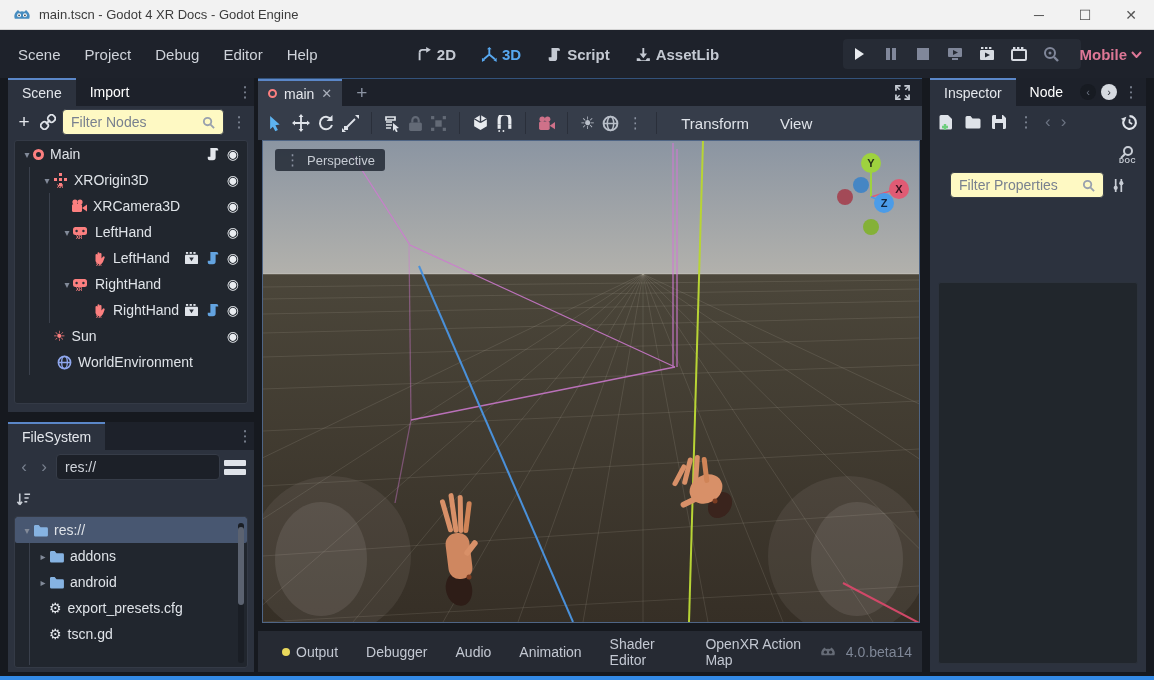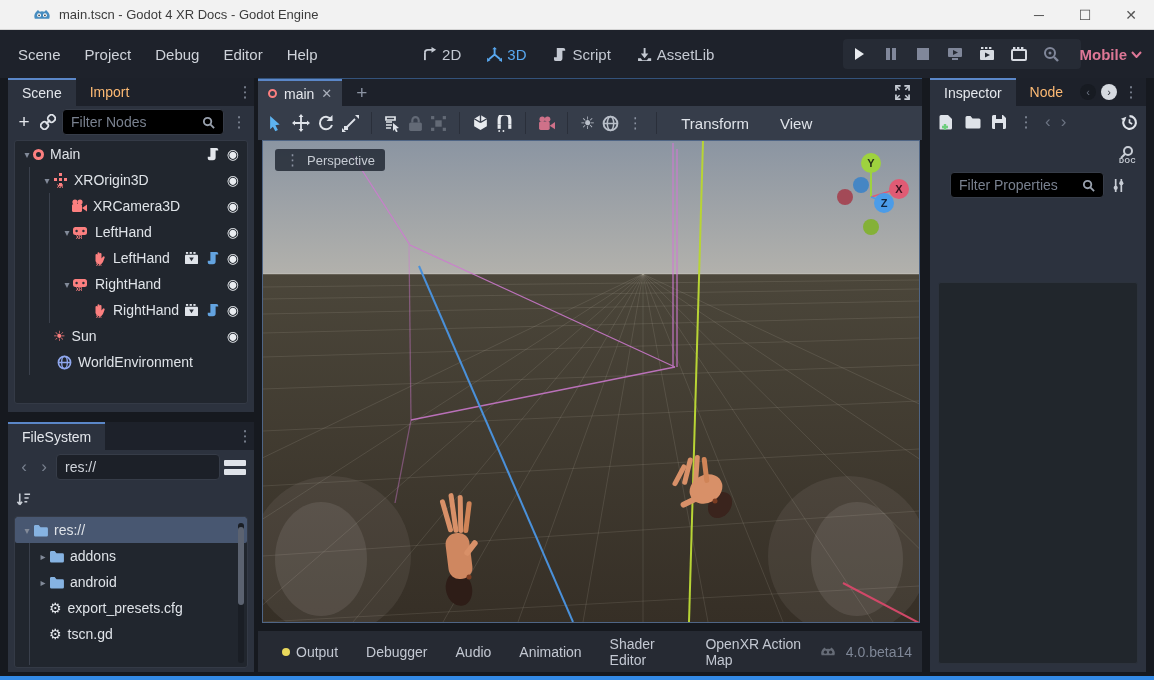--- a/index.html
+++ b/index.html
@@ -3,48 +3,48 @@
 <meta charset="utf-8">
 <style>
   * { margin:0; padding:0; box-sizing:border-box; }
   html,body { width:1154px; height:680px; overflow:hidden; background:#16191f;
     font-family:"Liberation Sans", sans-serif; }
   .abs { position:absolute; }
   body { position:relative; }
 
   
   .titlebar { left:0; top:0; width:1154px; height:30px; background:#f2f2f2;
-    border-bottom:1px solid #d4d4d4; display:flex; align-items:center;padding-left:20px; }
+    border-bottom:1px solid #d4d4d4; display:flex; align-items:center; }
   .titlebar .apptitle { font-size:13px; color:#3c3c3c; margin-left:8px; }
   .winbtn { width:46px; height:29px; display:flex; align-items:center; justify-content:center;
     color:#555; font-size:14px; }
   .winbtns { margin-left:auto; display:flex; }
 
   
   .menubar { left:0; top:30px; width:1154px; height:48px; background:#1e222b;
     display:flex; align-items:center; }
   .menu-item { color:#cfd3da; font-size:15px; padding:6px 12px; }
   .workspaces { position:absolute; left:50%; transform:translateX(-53%); top:30px; height:48px;
     display:flex; align-items:center; gap:26px; }
-  .ws { display:flex; align-items:center; gap:5px; color:#c4c9d2; font-size:15px; font-weight:normal; }
+  .ws { display:flex; align-items:center; gap:5px; color:#c4c9d2; font-size:15px; font-weight:bold; }
   .ws.active { color:#58a8f0;text-align:center; }
   .transport { position:absolute; left:843px; top:39px; height:30px; width:238px;
     background:#262b35; border-radius:4px; display:flex; align-items:center; gap:0; }
   .tbtn { width:32px; height:30px; display:flex; align-items:center; justify-content:center; }
   .renderer { position:absolute; right:12px; top:30px; height:48px; display:flex;
     align-items:center; gap:4px; color:#dd7796; font-weight:bold; font-size:15px; }
 
   
   .dock { background:#2c323e; }
   .tabrow { height:28px; background:#1d212a; display:flex; align-items:flex-end; }
   .tab { height:28px; padding:0 14px; display:flex; align-items:center; gap:6px;
-    font-size:14px; color:#fdba74; }
+    font-size:14px; color:#ffffff; }
   .tab.active { background:#2c323e; color:#e4e7ec; border-top:2px solid #5b87c8; }
   .dots { color:#8b93a2; font-size:15px; width:18px; text-align:center; }
-  .searchbox { background:#000000; border:1px solid #363c48; border-radius:4px;
+  .searchbox { background:#fef9c3; border:1px solid #363c48; border-radius:4px;
     display:flex; align-items:center; padding:0 8px; color:#79818f; font-size:14px; }
   .searchbox .ph { flex:1; white-space:nowrap; overflow:hidden; }
   .treebox { background:#21262e; border:1px solid #343a46; border-radius:3px; overflow:hidden; }
   .trow { height:26px; display:flex; align-items:center; font-size:14px; color:#dfe3e8;
     position:relative; white-space:nowrap; }
   .trow .lbl { margin-left:6px; }
   .caret { color:#828a99; font-size:10px; width:12px; text-align:center; }
   .rowicons { margin-left:auto; display:flex; align-items:center; gap:7px; padding-right:8px; }
   .eye { color:#e8ebef; font-size:14px; line-height:1; }
   .ring { width:11px; height:11px; border:3px solid #fc7f7f; border-radius:50%; }

